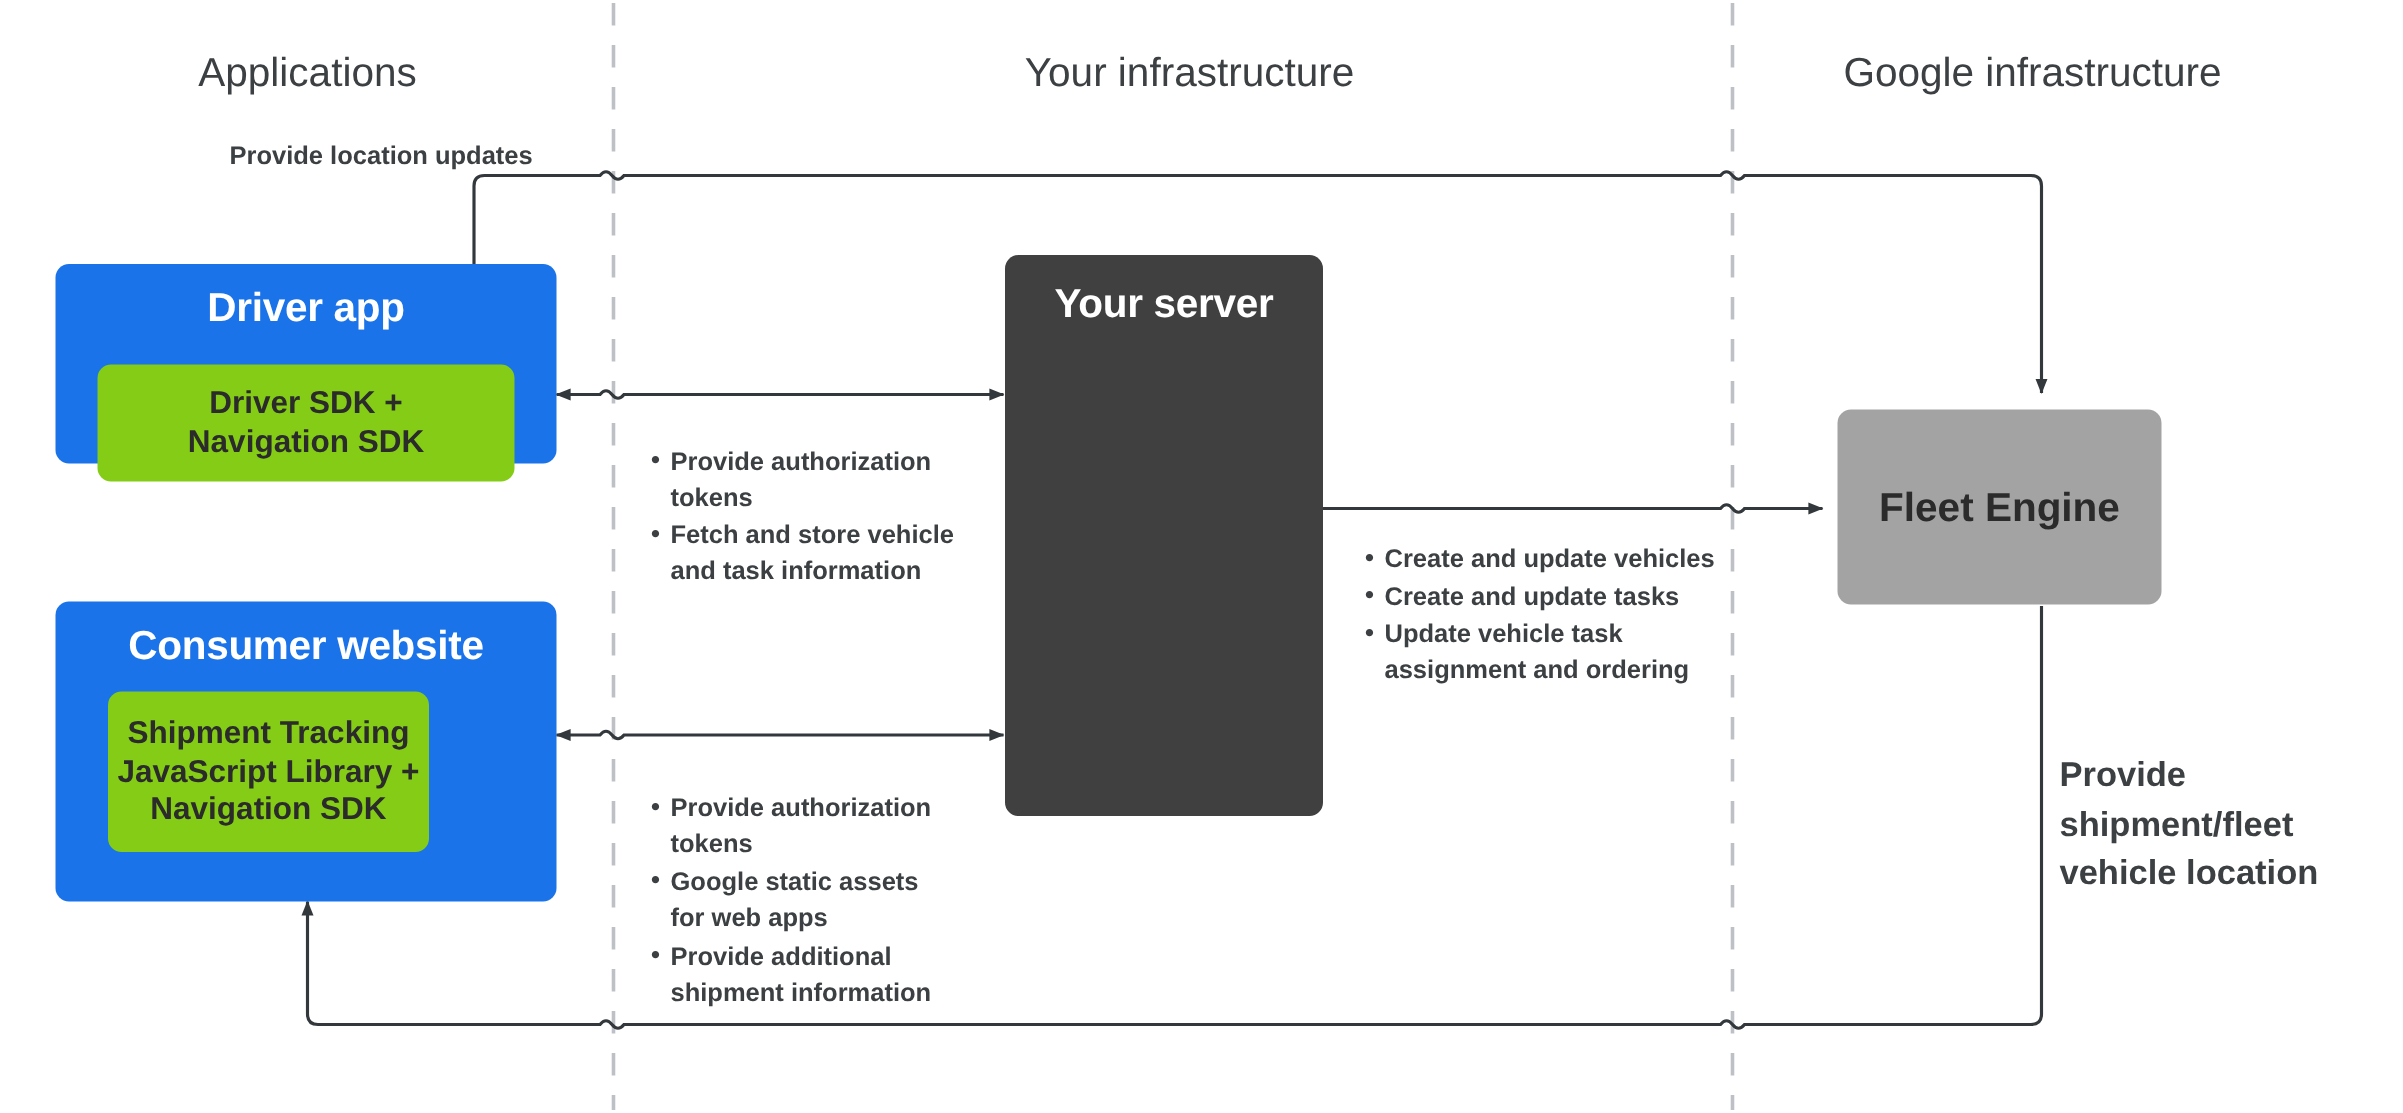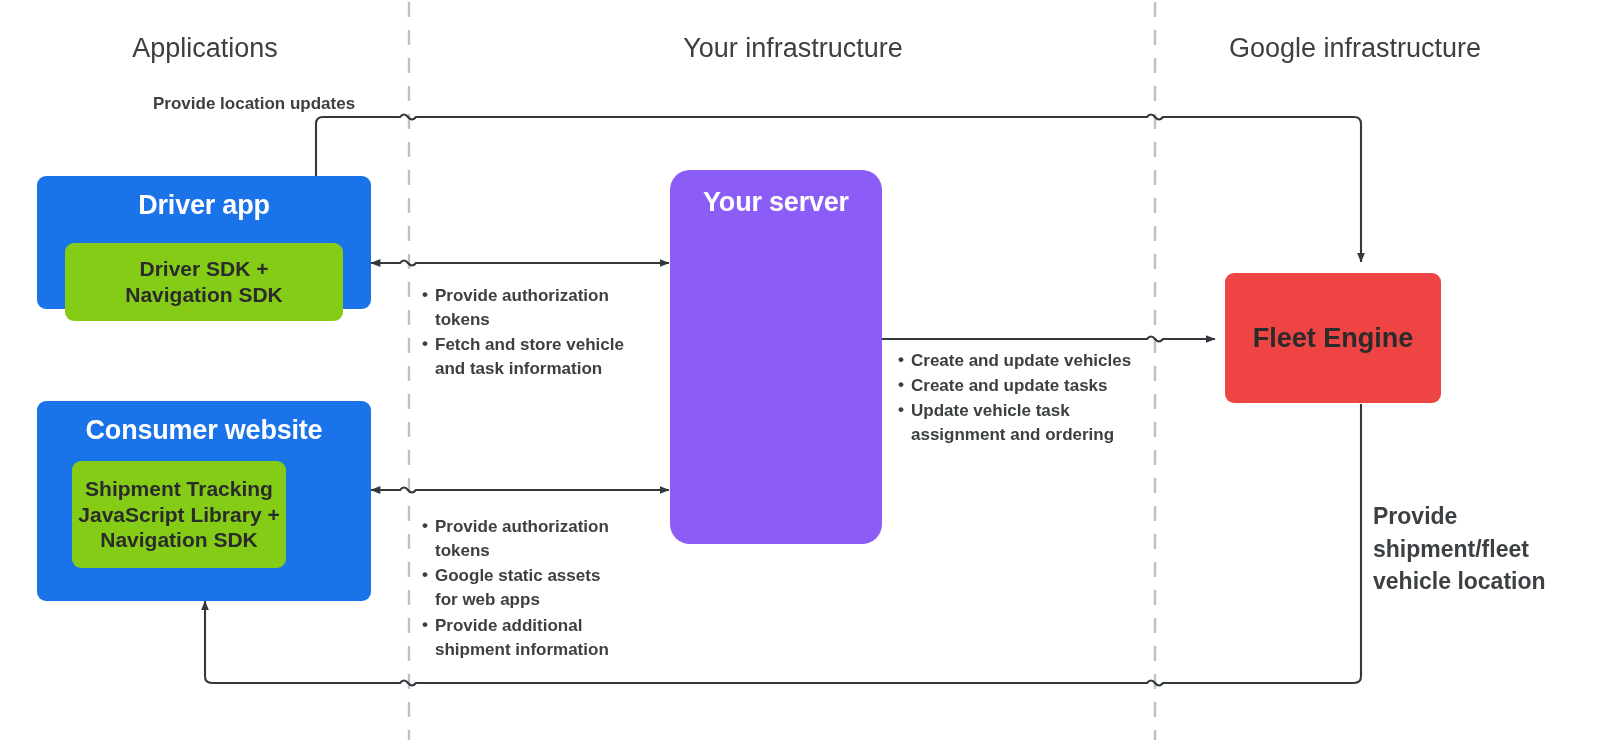--- a/index.html
+++ b/index.html
@@ -69,53 +69,53 @@
   .inner-label {
     color: #2b2b2b;
     font-size: 21px;
     font-weight: bold;
     line-height: 1.22;
     text-align: center;
     white-space: pre-line;
   }
   .plain-yellow {
     position: absolute;
-    background: #ef4444;
+    background: #a3a3a3;
     border-radius: 9px;
     display: flex;
     align-items: center;
     justify-content: center;
   }
   .plain-yellow .inner-label {
     font-size: 27px;
   }
   .server-box {
     position: absolute;
-    background: #8b5cf6;
-    border-radius: 20px;
+    background: #404040;
+    border-radius: 9px;
   }
 
   
   .note {
     position: absolute;
     color: #3c4043;
     font-size: 17px;
     font-weight: bold;
     line-height: 1.42;
   }
   .note-plain {
     position: absolute;
     color: #2d2d2d;
     font-size: 16px;
     font-weight: bold;
     line-height: 1.42;
     white-space: pre-line;
   }
   ul.bullets {
-    margin: 4px;
+    margin: 16px;
     padding: 0;
     list-style: none;
   }
   ul.bullets li {
     position: relative;
     padding-left: 13px;
     margin: 0 0 1px 0;
     color: #3c4043;
     font-size: 17px;
     font-weight: bold;

